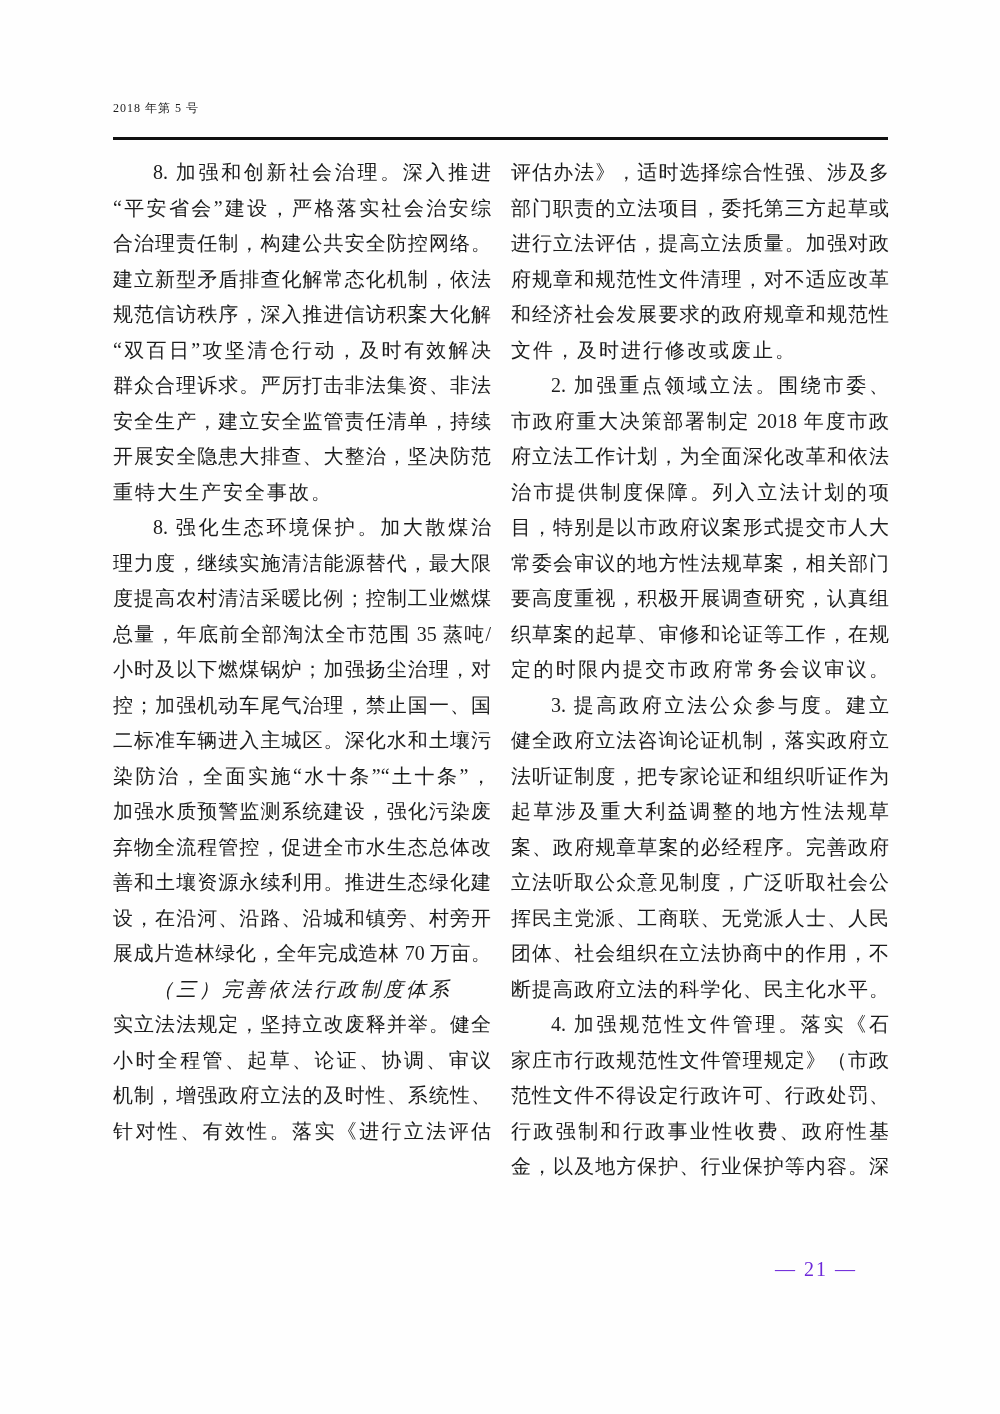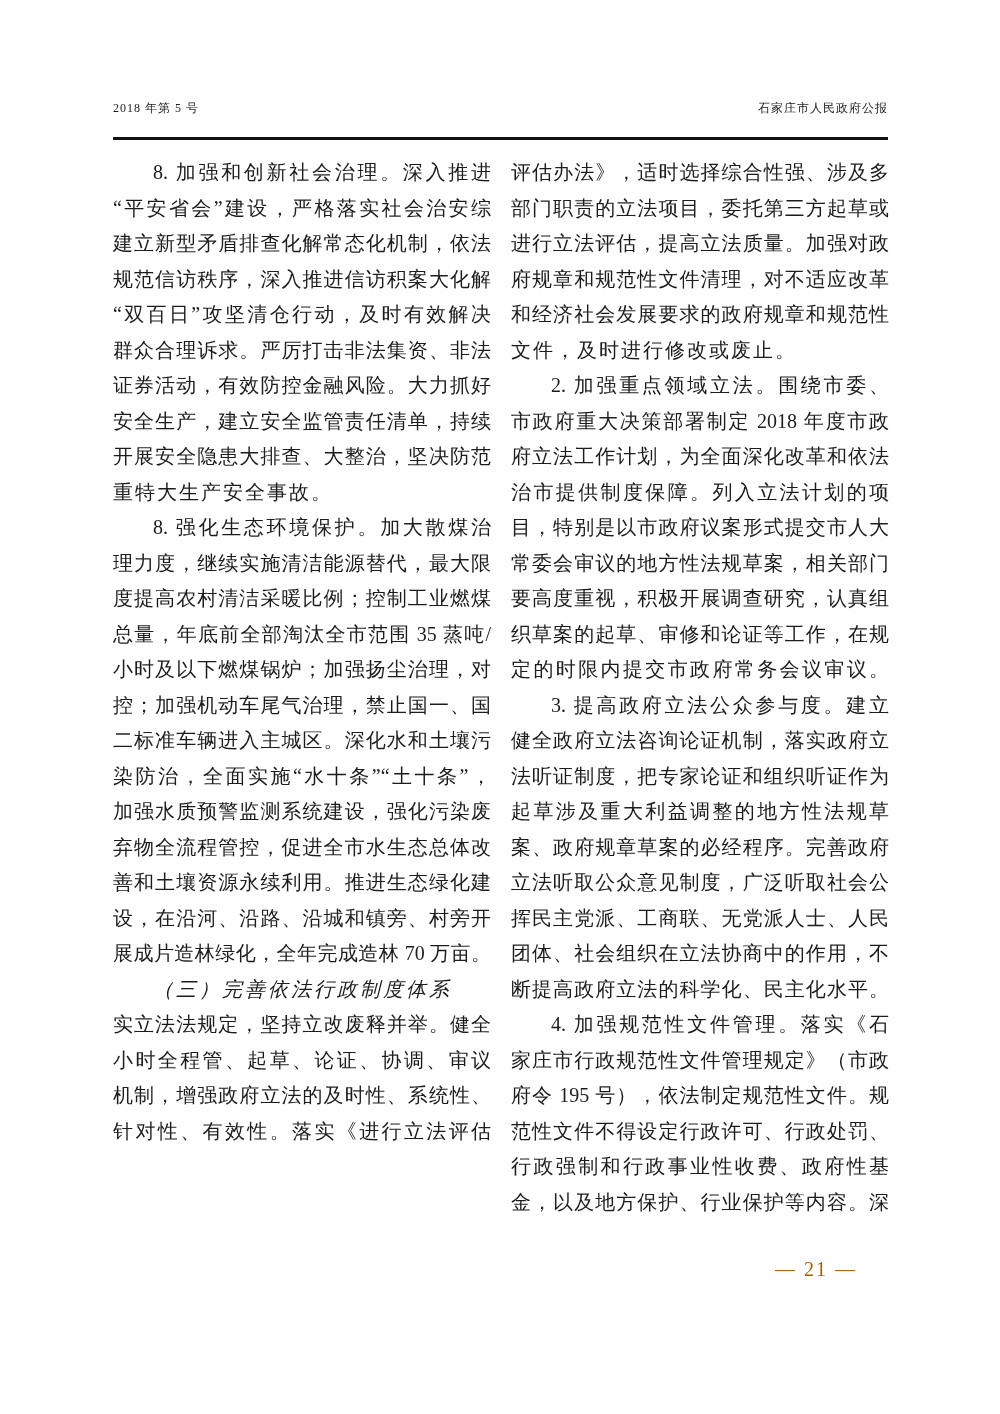--- a/index.html
+++ b/index.html
@@ -59,53 +59,52 @@
   .line.kai {
     font-style: italic;
     letter-spacing: 3px;
     font-weight: 400;
   }
   .footer {
     position: absolute;
     left: 775px;
     top: 1258px;
     font-size: 20px;
-    color: #a16207;
+    color: #6d28d9;
     letter-spacing: 2px;
   }
 </style>
 </head>
 <body>
 
 <div class="page">
 
   <div class="header">
     <span>2018 年第 5 号</span>
-    <span>石家庄市人民政府公报</span>
   </div>
 
   <div class="rule"></div>
 
   <div class="body">
     <div class="col">
 
         <div class="line indent">8. 加强和创新社会治理。深入推进</div>
 
         <div class="line">“平安省会”建设，严格落实社会治安综</div>
 
+        <div class="line">合治理责任制，构建公共安全防控网络。</div>
 
         <div class="line">建立新型矛盾排查化解常态化机制，依法</div>
 
         <div class="line">规范信访秩序，深入推进信访积案大化解</div>
 
         <div class="line">“双百日”攻坚清仓行动，及时有效解决</div>
 
         <div class="line">群众合理诉求。严厉打击非法集资、非法</div>
 
-        <div class="line">证券活动，有效防控金融风险。大力抓好</div>
 
         <div class="line">安全生产，建立安全监管责任清单，持续</div>
 
         <div class="line">开展安全隐患大排查、大整治，坚决防范</div>
 
         <div class="line end">重特大生产安全事故。</div>
 
         <div class="line indent">8. 强化生态环境保护。加大散煤治</div>
 
         <div class="line">理力度，继续实施清洁能源替代，最大限</div>
@@ -192,21 +191,20 @@
         <div class="line">挥民主党派、工商联、无党派人士、人民</div>
 
         <div class="line">团体、社会组织在立法协商中的作用，不</div>
 
         <div class="line">断提高政府立法的科学化、民主化水平。</div>
 
         <div class="line indent">4. 加强规范性文件管理。落实《石</div>
 
         <div class="line">家庄市行政规范性文件管理规定》（市政</div>
 
-        <div class="line">府令 195 号），依法制定规范性文件。规</div>
 
         <div class="line">范性文件不得设定行政许可、行政处罚、</div>
 
         <div class="line">行政强制和行政事业性收费、政府性基</div>
 
         <div class="line">金，以及地方保护、行业保护等内容。深</div>
       </div>
   </div>
 
   <div class="footer">— 21 —</div>

